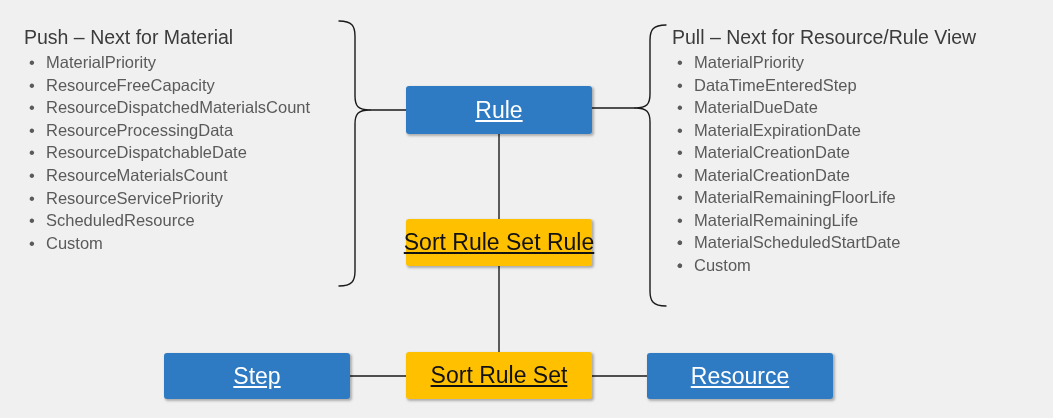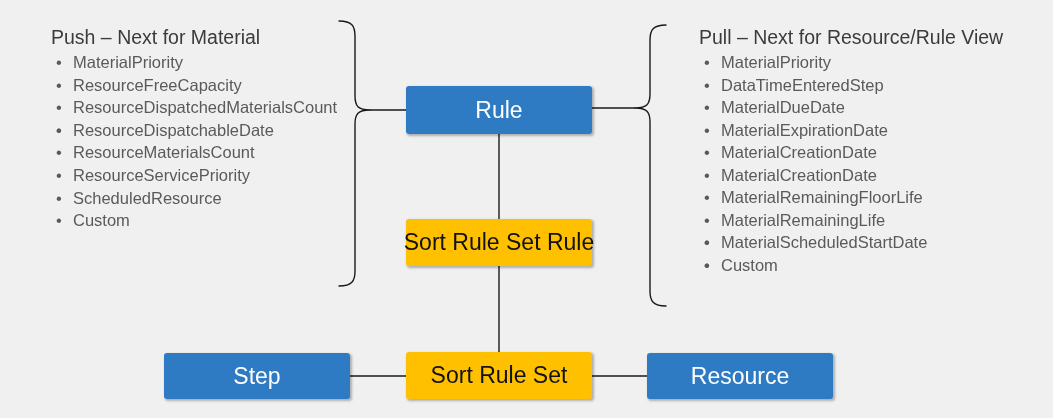--- a/index.html
+++ b/index.html
@@ -26,21 +26,20 @@
     top: 0;
     width: 1053px;
     height: 418px;
     pointer-events: none;
   }
 
   
   .col {
     position: absolute;
     top: 24px;
-    margin-left: 27px;
   }
   #push-col { left: 24px;  width: 340px; }
   #pull-col { left: 672px; width: 360px; }
 
   .col-title {
     font-size: 19.5px;
     line-height: 26px;
     color: #3b3b3b;
     white-space: nowrap;
     margin: 0 0 1px 0;
@@ -75,20 +74,21 @@
     position: absolute;
     display: flex;
     align-items: center;
     justify-content: center;
     box-sizing: border-box;
     border-radius: 3px;
     box-shadow: 1.5px 1.5px 2.5px rgba(0,0,0,0.28);
   }
   .node-label {
     white-space: nowrap;
+    text-decoration: underline;
   }
   .node-blue {
     background: #2e7bc4;
   }
   .node-blue .node-label {
     color: #ffffff;
     font-size: 23px;
     font-weight: 400;
   }
   .node-yellow {
@@ -143,21 +143,21 @@
       <path d="M 592 376 L 647 376"></path>
     </g>
   </svg>
 
   <div class="col" id="push-col">
     <div class="col-title">Push – Next for Material</div>
     <ul class="bullets" id="push-list">
         <li><span class="dot">•</span><span>MaterialPriority</span></li>
         <li><span class="dot">•</span><span>ResourceFreeCapacity</span></li>
         <li><span class="dot">•</span><span>ResourceDispatchedMaterialsCount</span></li>
-        <li><span class="dot">•</span></li>
+        <li><span class="dot">•</span><span>ResourceProcessingData</span></li>
         <li><span class="dot">•</span><span>ResourceDispatchableDate</span></li>
         <li><span class="dot">•</span><span>ResourceMaterialsCount</span></li>
         <li><span class="dot">•</span><span>ResourceServicePriority</span></li>
         <li><span class="dot">•</span><span>ScheduledResource</span></li>
         <li><span class="dot">•</span><span>Custom</span></li>
       </ul>
   </div>
 
   <div class="col" id="pull-col">
     <div class="col-title">Pull – Next for Resource/Rule View</div>

